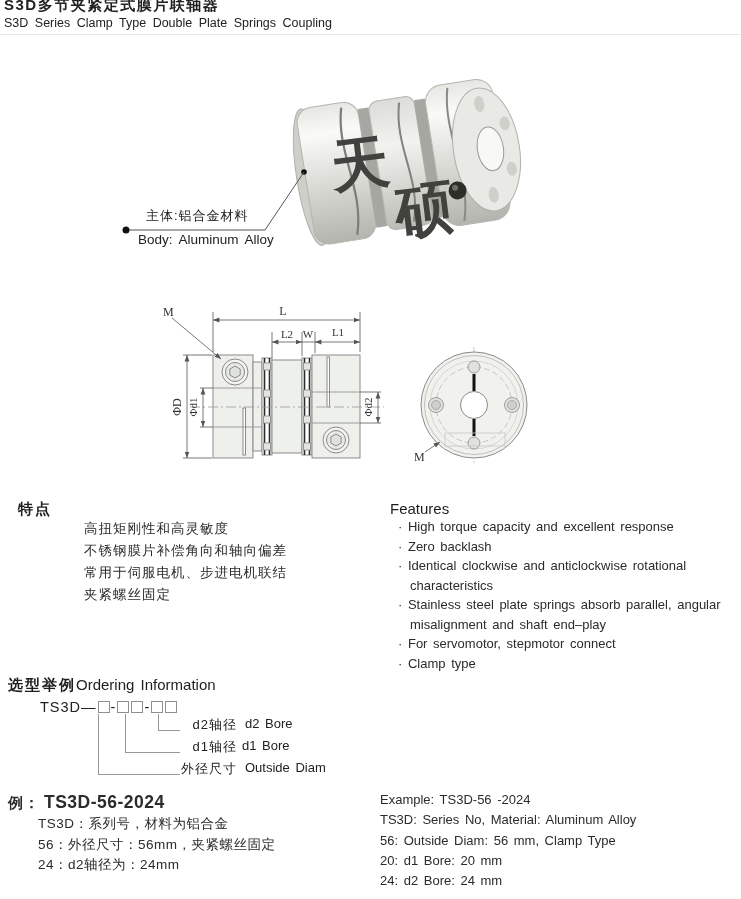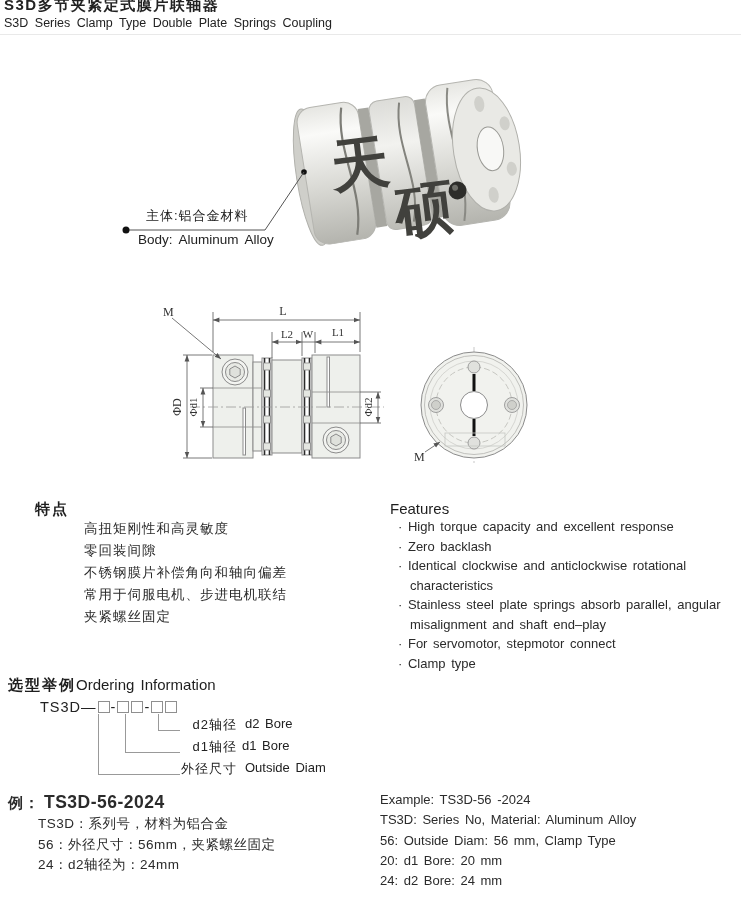--- a/index.html
+++ b/index.html
@@ -206,24 +206,23 @@
     <circle cx="512" cy="405" r="7.5" fill="#e0e1dd" stroke="#8b8b8b" stroke-width="0.8"></circle>
     <circle cx="512" cy="405" r="4.5" fill="#cfd0cb" stroke="#8b8b8b" stroke-width="0.6"></circle>
     <line x1="474" y1="374" x2="474" y2="391" stroke="#111" stroke-width="3"></line>
     <line x1="474" y1="419" x2="474" y2="436" stroke="#111" stroke-width="3"></line>
     <rect x="445" y="433" width="60" height="13" fill="none" stroke="#c6c7c2" stroke-width="0.8"></rect>
     <line x1="425" y1="452" x2="440" y2="442" stroke="#555" stroke-width="0.8" marker-end="url(#ae)"></line>
     <text x="414" y="461" font-size="12">M</text>
   </g>
 </svg>
 
-<div class="abs sec-h-zh" style="left:24px; top:500px;padding-left:11px;">特点</div>
+<div class="abs sec-h-zh" style="left:7px; top:500px;padding-left:11px;">特点</div>
 <ul class="abs plain feat-zh">
   <li>高扭矩刚性和高灵敏度</li>
-  <li>零回装间隙</li>
   <li>不锈钢膜片补偿角向和轴向偏差</li>
   <li>常用于伺服电机、步进电机联结</li>
   <li>夹紧螺丝固定</li>
 </ul>
 
 <div class="abs sec-h-en" style="left:390px; top:500px;">Features</div>
 <ul class="abs plain feat-en">
   <li>High torque capacity and excellent response</li>
   <li>Zero backlash</li>
   <li>Identical clockwise and anticlockwise rotational characteristics</li>

